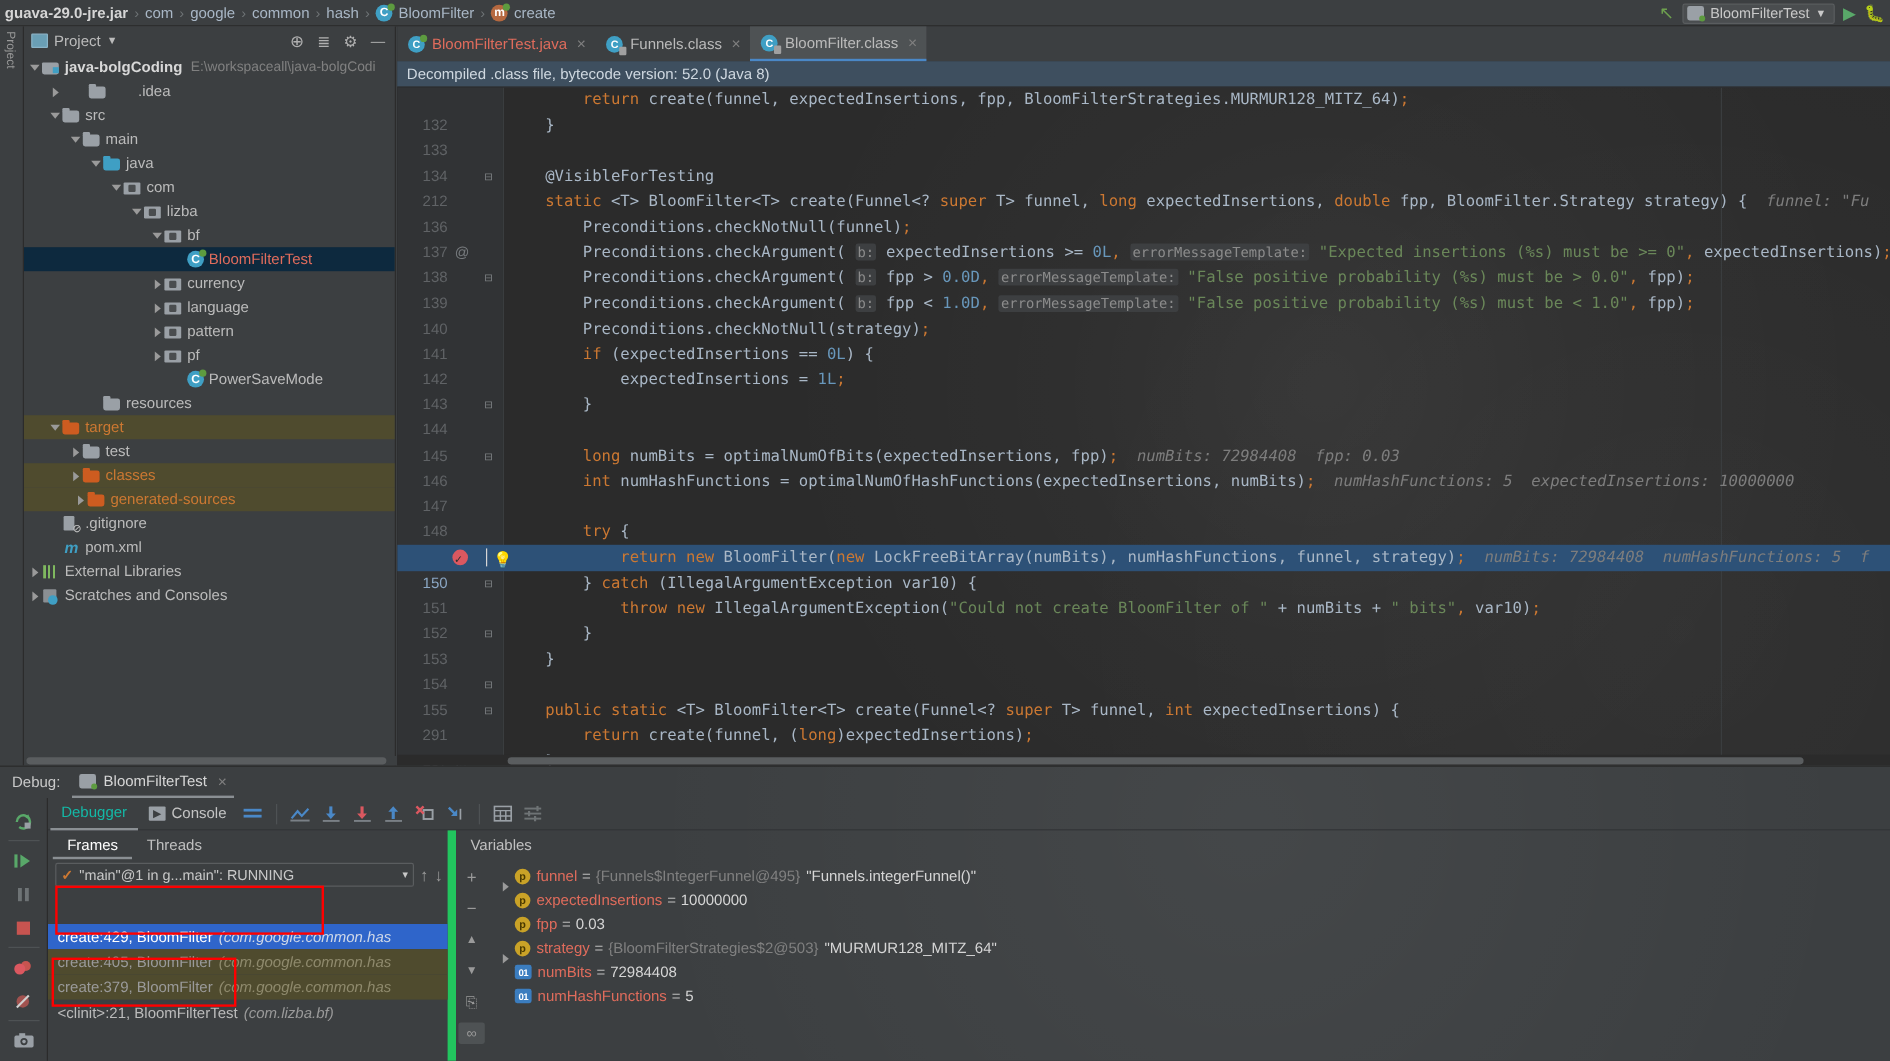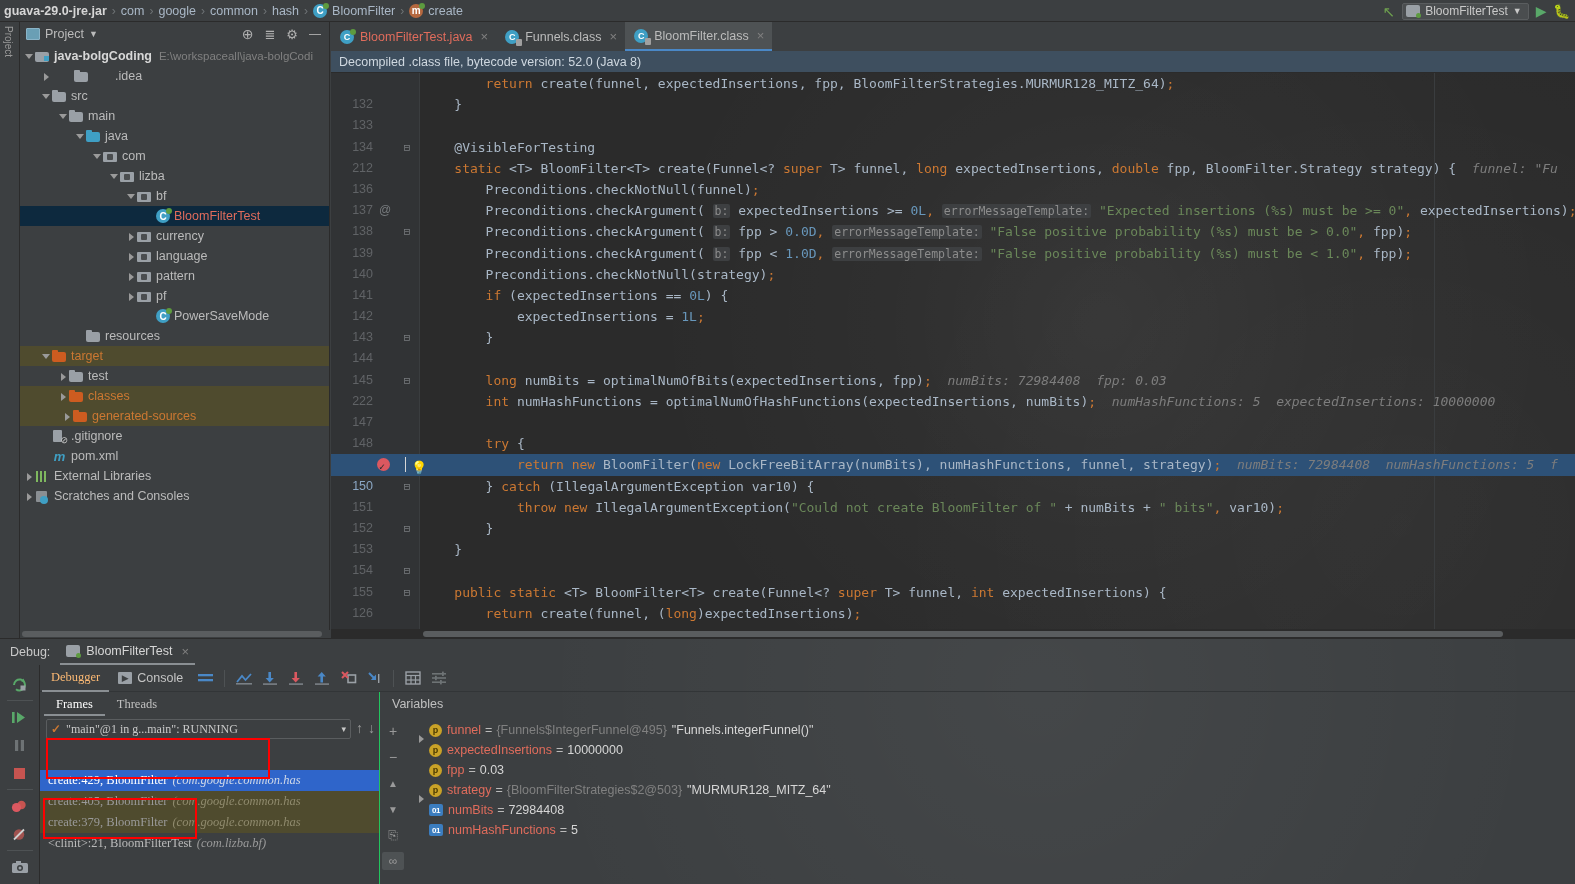--- a/index.html
+++ b/index.html
@@ -231,26 +231,26 @@
 
   .dbg-main { flex: 1 1 auto; position: relative; }
   .dbg-toolbar {
     height: 27px; display: flex; align-items: center; gap: 0; padding-left: 2px;
     border-bottom: 1px solid #323537;
   }
   .tb-tab {
     display:flex; align-items:center; gap:5px; height:27px; padding: 0 9px;
     font-size: 12.5px; color: #c4c4c4;
   }
-  .tb-tab.active { border-bottom: 2px solid #8a8f93; color: #fdba74; font-family: Liberation Serif, serif; }
+  .tb-tab.active { border-bottom: 2px solid #8a8f93; color: #14b8a6; }
   .tb-sep { width:1px; height:17px; background:#4e5254; margin: 0 6px; }
   .tb-ic { width: 26px; height: 27px; display:flex; align-items:center; justify-content:center; }
 
   .dbg-cols { position: absolute; top: 27px; left: 0; right: 0; bottom: 0; display: flex; }
-  .frames-col { width: 340px; border-right: 1px solid #22c55e; position: relative; font-family: Liberation Serif, serif; }
+  .frames-col { width: 340px; border-right: 7px solid #22c55e; position: relative; }
   .frames-head { height: 24px; display: flex; align-items: center; padding-left: 4px; }
   .fh-tab { padding: 0 12px; height: 24px; line-height: 24px; font-size: 12.5px; color: #c0c0c0; }
   .fh-tab.active { border-bottom: 2px solid #8a8f93; color: #ffffff; }
   .thread-row { height: 26px; display: flex; align-items: center; padding: 0 4px 0 6px; gap: 5px; }
   .thread-combo {
     flex: 1 1 auto; display: flex; align-items: center; gap: 5px;
     height: 20px; border: 1px solid #5a5d5f; border-radius: 2px; background: #3c3f41;
     padding: 0 4px; font-size: 12px; color: #c9c9c9; overflow: hidden; white-space: nowrap;
   }
   .frames-list { position: absolute; top: 78px; left: 0; right: 0; bottom: 0; }
@@ -590,21 +590,21 @@
           <span class="lnum">144</span>
           <span class="fold">⊟</span>
           <span class="ctext"><span class="id">        }</span></span>
         </div>
 
         <div class="cl">
           <span class="lnum">145</span>
         </div>
 
         <div class="cl">
-          <span class="lnum">222</span>
+          <span class="lnum">146</span>
           <span class="ctext"><span class="kw">        long</span><span class="id"> numBits = optimalNumOfBits(expectedInsertions, fpp)</span><span class="kw">;</span><span class="hint">  </span><span class="hint">numBits: 72984408</span><span class="hint">  </span><span class="hint">fpp: 0.03</span></span>
         </div>
 
         <div class="cl">
           <span class="lnum">147</span>
           <span class="ctext"><span class="kw">        int</span><span class="id"> numHashFunctions = optimalNumOfHashFunctions(expectedInsertions, numBits)</span><span class="kw">;</span><span class="hint">  </span><span class="hint">numHashFunctions: 5</span><span class="hint">  </span><span class="hint">expectedInsertions: 10000000</span></span>
         </div>
 
         <div class="cl">
           <span class="lnum">148</span>
@@ -645,21 +645,21 @@
           <span class="lnum">154</span>
           <span class="fold">⊟</span>
           <span class="ctext"><span class="id">    }</span></span>
         </div>
 
         <div class="cl">
           <span class="lnum">155</span>
         </div>
 
         <div class="cl">
-          <span class="lnum">126</span>
+          <span class="lnum">291</span>
           <span class="at">@</span>
           
           <span class="ctext"><span class="kw">    public static </span><span class="id">&lt;T&gt; BloomFilter&lt;T&gt; create(Funnel&lt;? </span><span class="kw">super</span><span class="id"> T&gt; funnel, </span><span class="kw">int</span><span class="id"> expectedInsertions) {</span></span>
         </div>
 
         <div class="cl">
           <span class="lnum">157</span>
           <span class="ctext"><span class="kw">        return</span><span class="id"> create(funnel, (</span><span class="kw">long</span><span class="id">)expectedInsertions)</span><span class="kw">;</span></span>
         </div>
 

